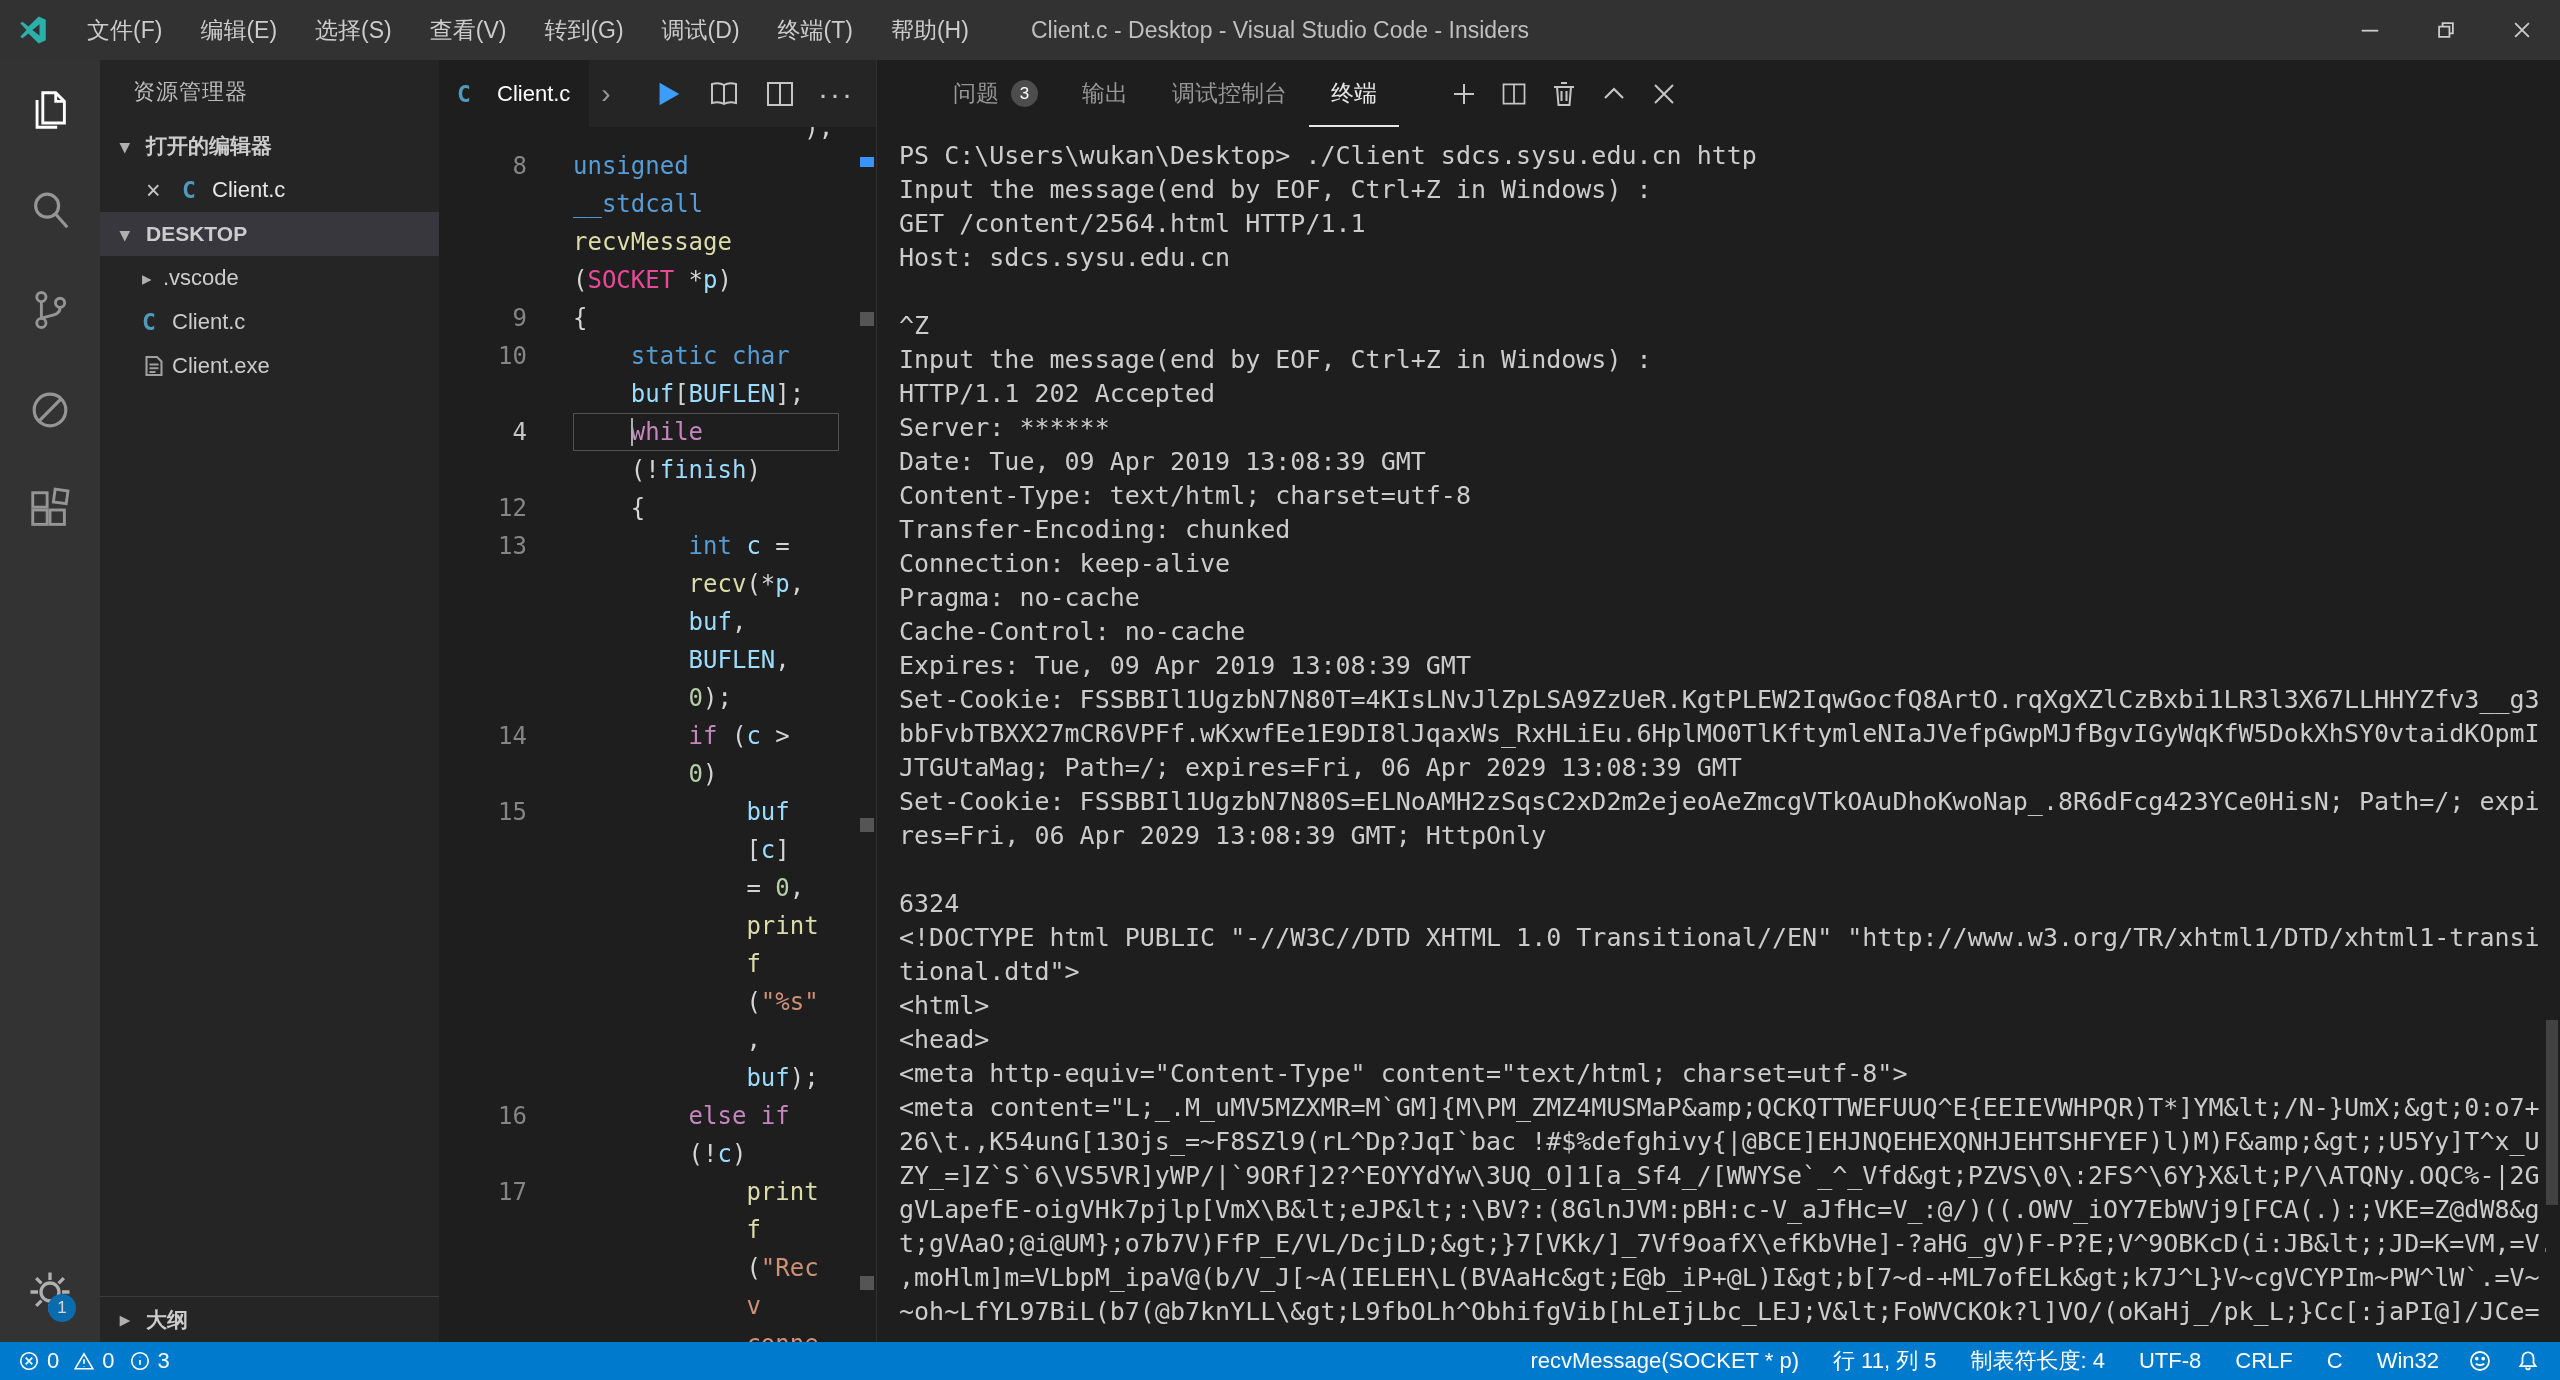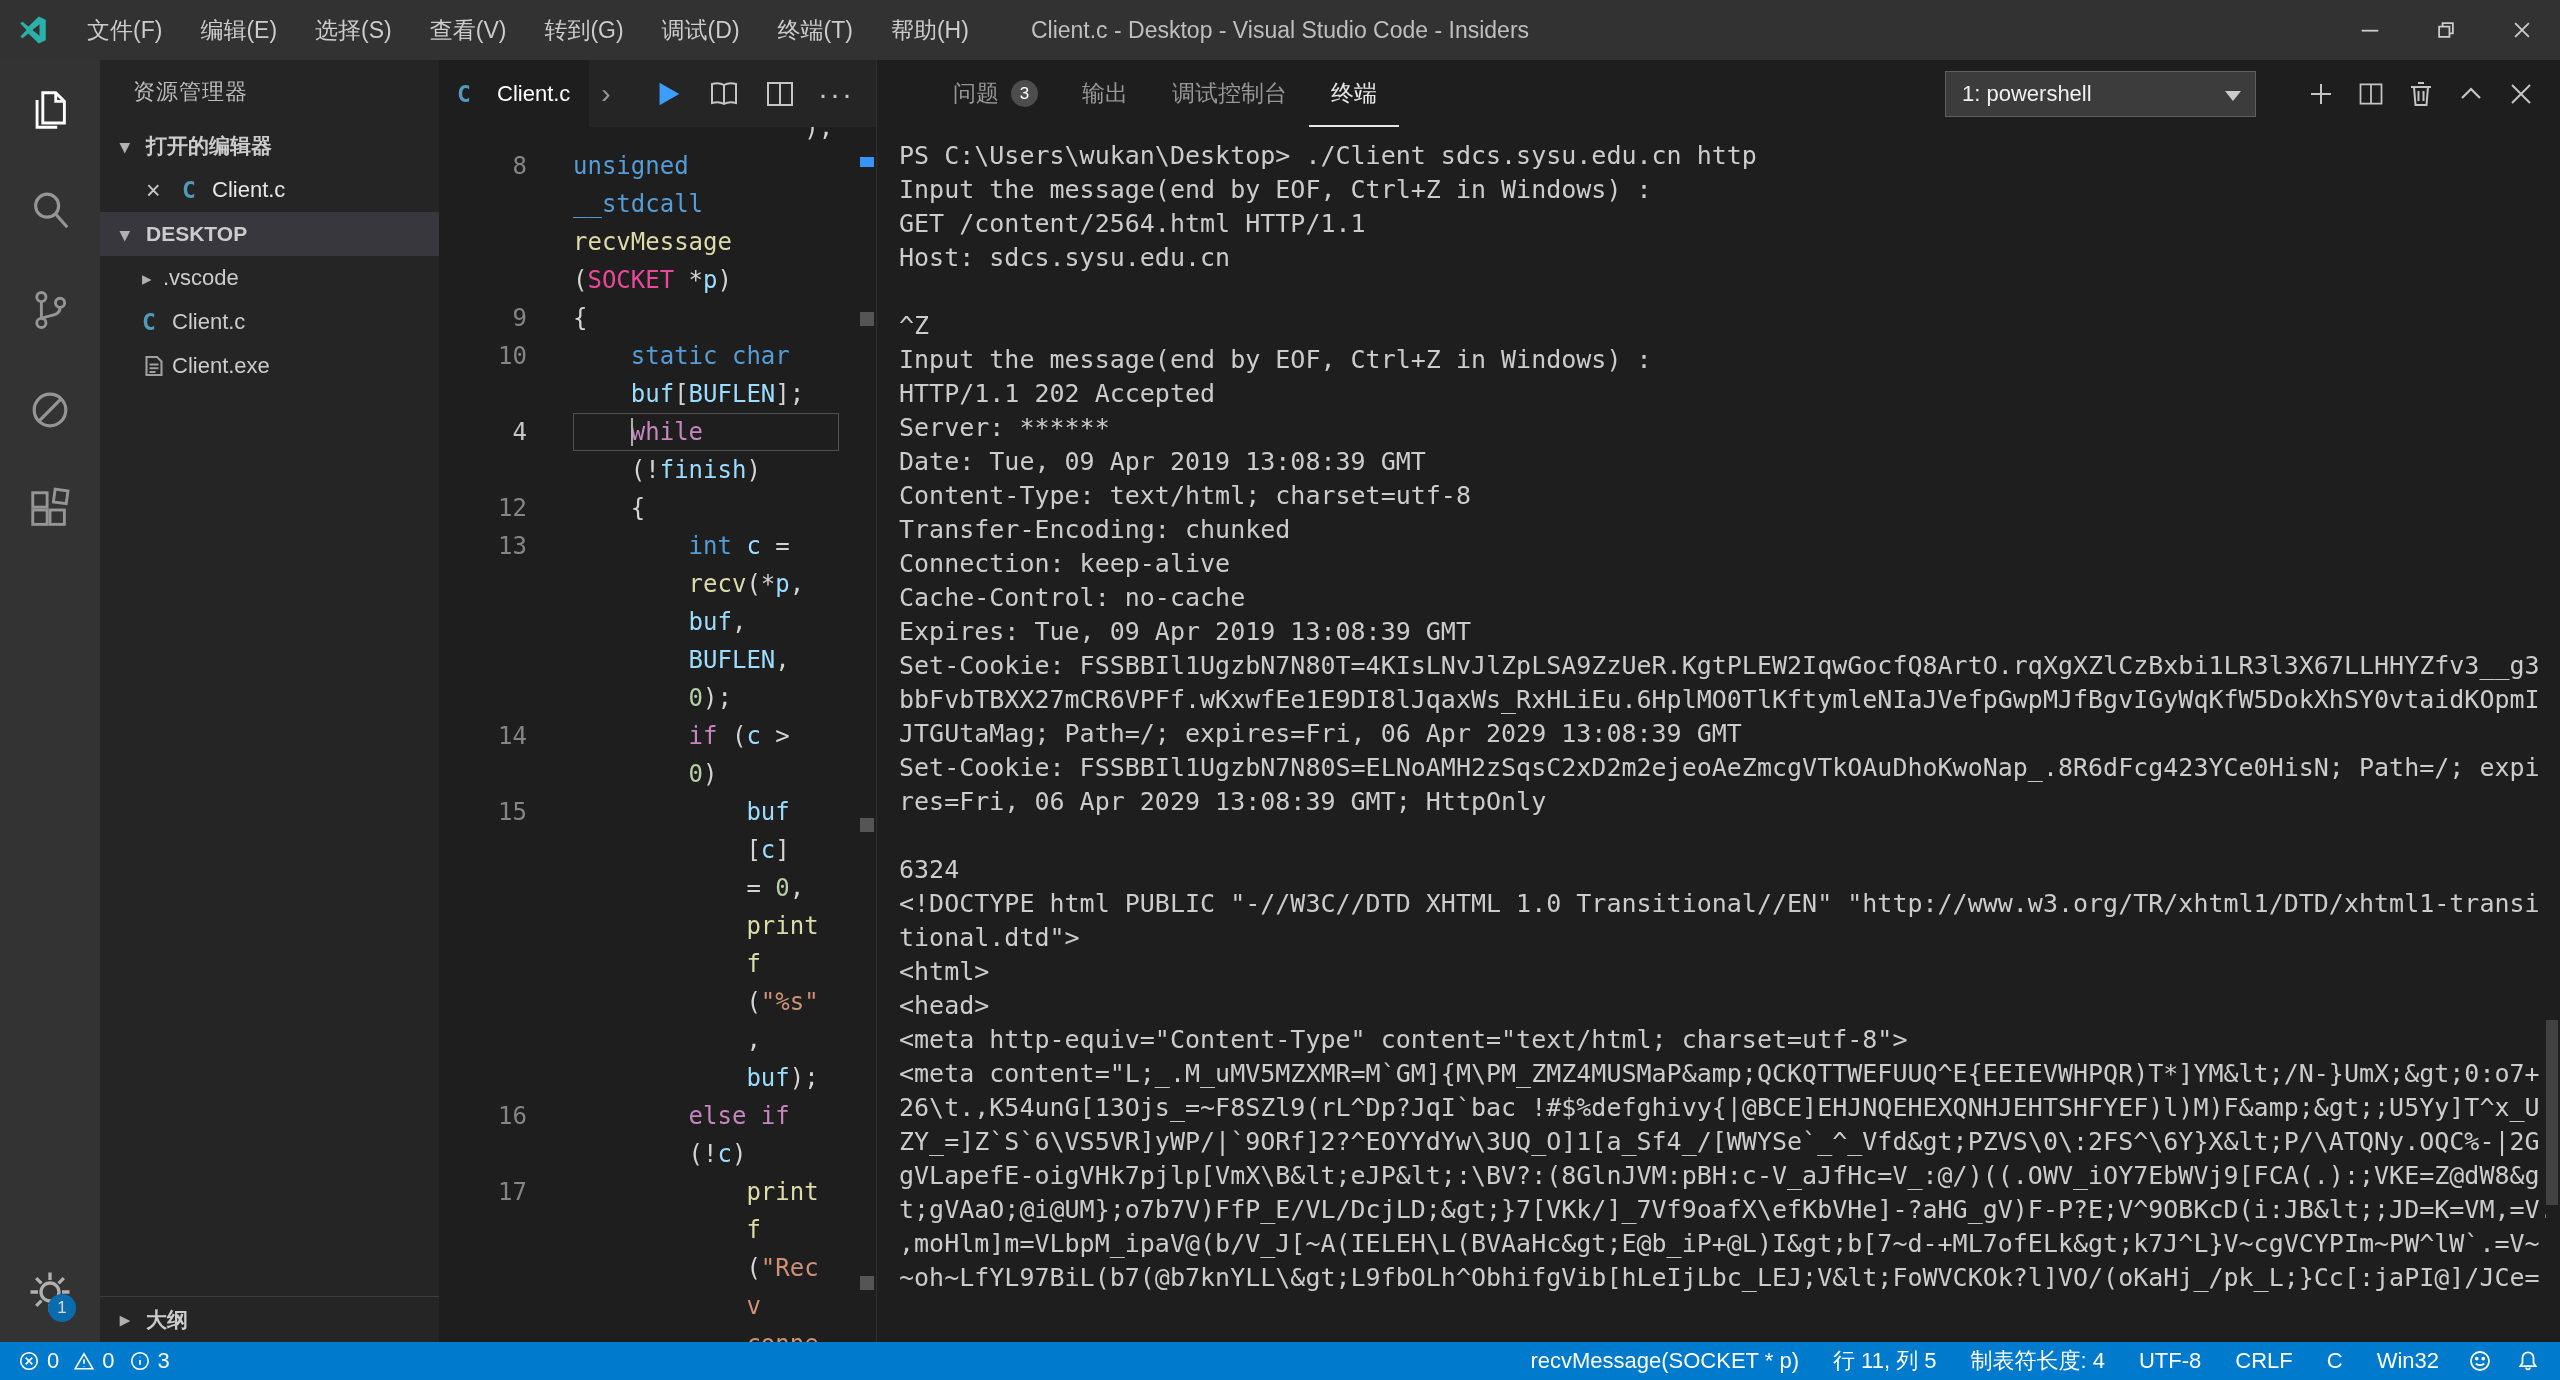--- a/index.html
+++ b/index.html
@@ -400,24 +400,20 @@
     <div class="ptab">
       <span>输出</span>
     </div>
     <div class="ptab">
       <span>调试控制台</span>
     </div>
     <div class="ptab active">
       <span>终端</span>
     </div>
 
-    <div class="term-select">
-      <span>1: powershell</span>
-      <span class="sel-caret"></span>
-    </div>
 
     <div class="p-icons">
       <div class="picon">
         <svg width="28" height="28" viewBox="0 0 28 28" fill="none" stroke="#c5c5c5" stroke-width="2">
             <path d="M14 4v20M4 14h20"></path>
           </svg>
       </div>
       <div class="picon">
         <svg width="28" height="28" viewBox="0 0 32 32" fill="none" stroke="#c5c5c5" stroke-width="2">
             <rect x="4" y="5" width="24" height="22"></rect>
@@ -450,20 +446,21 @@
         <div class="tline">Host: sdcs.sysu.edu.cn</div>
         <div class="tline">&nbsp;</div>
         <div class="tline">^Z</div>
         <div class="tline">Input the message(end by EOF, Ctrl+Z in Windows) :</div>
         <div class="tline">HTTP/1.1 202 Accepted</div>
         <div class="tline">Server: ******</div>
         <div class="tline">Date: Tue, 09 Apr 2019 13:08:39 GMT</div>
         <div class="tline">Content-Type: text/html; charset=utf-8</div>
         <div class="tline">Transfer-Encoding: chunked</div>
         <div class="tline">Connection: keep-alive</div>
+        <div class="tline">Pragma: no-cache</div>
         <div class="tline">Cache-Control: no-cache</div>
         <div class="tline">Expires: Tue, 09 Apr 2019 13:08:39 GMT</div>
         <div class="tline">Set-Cookie: FSSBBIl1UgzbN7N80T=4KIsLNvJlZpLSA9ZzUeR.KgtPLEW2IqwGocfQ8ArtO.rqXgXZlCzBxbi1LR3l3X67LLHHYZfv3__g3</div>
         <div class="tline">bbFvbTBXX27mCR6VPFf.wKxwfEe1E9DI8lJqaxWs_RxHLiEu.6HplMO0TlKftymleNIaJVefpGwpMJfBgvIGyWqKfW5DokXhSY0vtaidKOpmI</div>
         <div class="tline">JTGUtaMag; Path=/; expires=Fri, 06 Apr 2029 13:08:39 GMT</div>
         <div class="tline">Set-Cookie: FSSBBIl1UgzbN7N80S=ELNoAMH2zSqsC2xD2m2ejeoAeZmcgVTkOAuDhoKwoNap_.8R6dFcg423YCe0HisN; Path=/; expi</div>
         <div class="tline">res=Fri, 06 Apr 2029 13:08:39 GMT; HttpOnly</div>
         <div class="tline">&nbsp;</div>
         <div class="tline">6324</div>
         <div class="tline">&lt;!DOCTYPE html PUBLIC "-//W3C//DTD XHTML 1.0 Transitional//EN" "http://www.w3.org/TR/xhtml1/DTD/xhtml1-transi</div>

